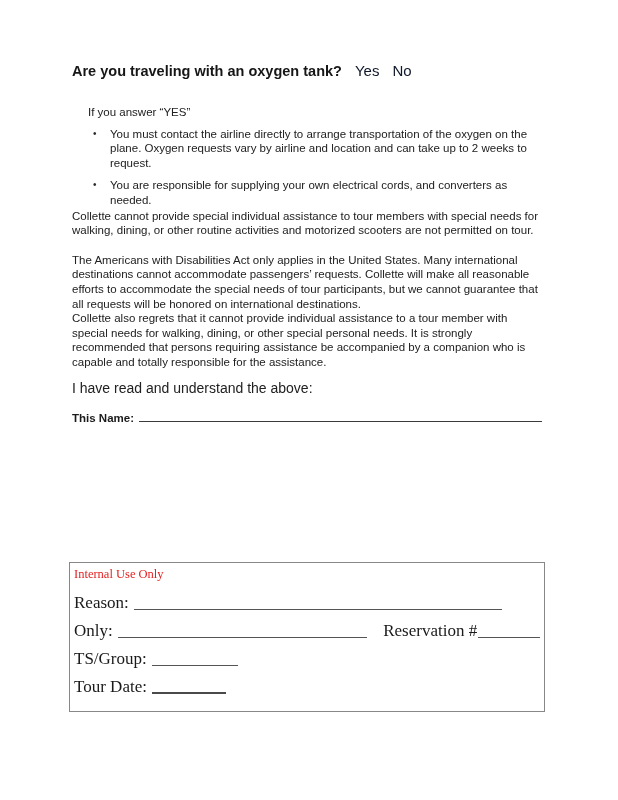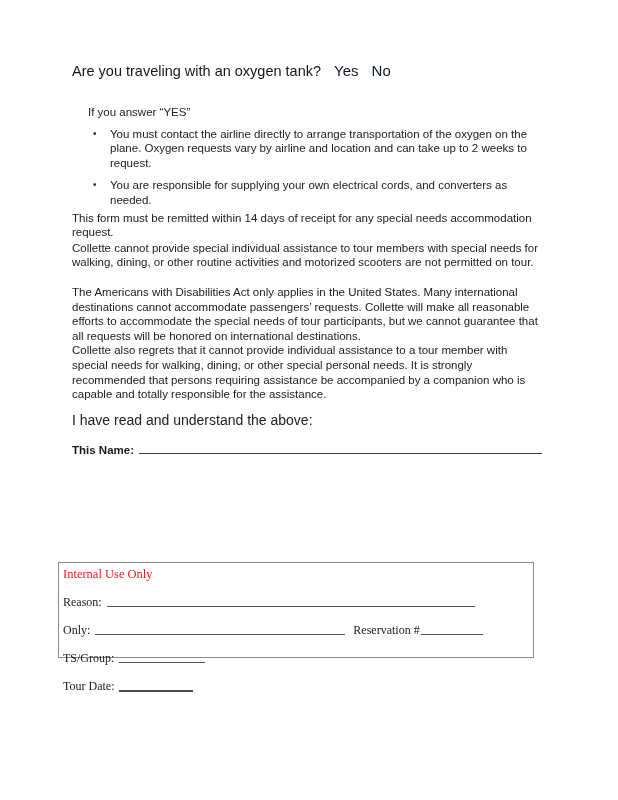--- a/index.html
+++ b/index.html
@@ -10,21 +10,21 @@
     font-family:"Liberation Sans","DejaVu Sans",sans-serif;
     color:#212121;
     overflow:hidden;
   }
   .content{
     position:absolute;
     left:72px;top:62px;
     width:474px;
   }
   .title-row{display:flex;align-items:baseline;}
-  .q-title{font-size:14.5px;font-weight:normal;color:#161616;line-height:19px;white-space:nowrap;}
+  .q-title{font-size:14.5px;font-weight:bold;color:#161616;line-height:19px;white-space:nowrap;}
   .opt{font-size:15px;color:#0f172a;margin-left:13px;}
   .ifyes{margin:24px 0 0 16px;font-size:11.5px;line-height:14.6px;}
   ul.bullets{list-style:none;margin:7px 0 0 0;padding:0;}
   ul.bullets li{
     position:relative;
     padding-left:38px;
     font-size:11.5px;line-height:14.6px;
   }
   ul.bullets li + li{margin-top:8px;}
   ul.bullets .marker{
@@ -44,46 +44,46 @@
   .sigrow.sig{width:465px;}
   .blabel{font-size:11.5px;font-weight:bold;color:#1a1a1a;white-space:nowrap;}
   .fill-line{
     flex:1;
     border-bottom:1px solid #3a3a3a;
     margin:0 0 2px 5px;height:11px;
   }
   
   .internal-box{
     position:absolute;
-    left:58px;top:562px;
-    width:476px;height:96px;
+    left:69px;top:562px;
+    width:476px;height:150px;
     border:1.5px solid #888888;
     box-sizing:border-box;
     font-family:"Liberation Serif","DejaVu Serif",serif;
     color:#1a1a1a;
     padding:3px 4px 0 4px;
   }
   .ib-title{font-size:12.5px;line-height:16px;}
   .ib-row{
-    display:flex;
+    display:flex;align-items:flex-end;
     margin-top:11px;height:17px;
-    font-size:12px;line-height:16px;white-space:nowrap;
+    font-size:17px;line-height:16px;white-space:nowrap;
   }
   .ib-row.first{margin-top:12px;}
   .ib-line{
     display:inline-block;height:12px;
     border-bottom:1px solid #555555;
     margin:0 0 1px 5px;
   }
   .ib-line.reason{width:368px;}
   .ib-line.tour{width:250px;}
   .ib-line.resv{width:62px;margin-left:1px;}
   .ib-line.ts{width:86px;}
   .ib-line.date{width:74px;border-bottom:2px solid #4a4a4a;}
-  .resv-label{margin-left:8px;}
+  .resv-label{margin-left:16px;}
 </style>
 </head>
 <body>
 
 <div class="page">
   <div class="content">
 
     <div class="title-row">
       <span class="q-title">Are you traveling with an oxygen tank?</span>
       <span class="opt">Yes</span>
@@ -96,21 +96,20 @@
       <li>
         <span class="marker">•</span>
         <span>You must contact the airline directly to arrange transportation of the oxygen on the plane.  Oxygen requests vary by airline and location and can take up to 2 weeks to request.</span>
       </li>
       <li>
         <span class="marker">•</span>
         <span>You are responsible for supplying your own electrical cords, and converters as needed.</span>
       </li>
     </ul>
 
-    <p class="para remit">This form must be remitted within 14 days of receipt for any special needs accommodation request.</p>
 
     <p class="para italic-note">Collette cannot provide special individual assistance to tour members with special needs for walking, dining, or other routine activities and motorized scooters are not permitted on tour.</p>
 
     <p class="para ada">The Americans with Disabilities Act only applies in the United States. Many international destinations cannot accommodate passengers’ requests.  Collette will make all reasonable efforts to accommodate the special needs of tour participants, but we cannot guarantee that all requests will be honored on international destinations.</p>
     <p class="para">Collette also regrets that it cannot provide individual assistance to a tour member with special needs for walking, dining, or other special personal needs. It is strongly recommended that persons requiring assistance be accompanied by a companion who is capable and totally responsible for the assistance.</p>
 
     <p class="ack">I have read and understand the above:</p>
 
 
     <div class="sigrow print">

